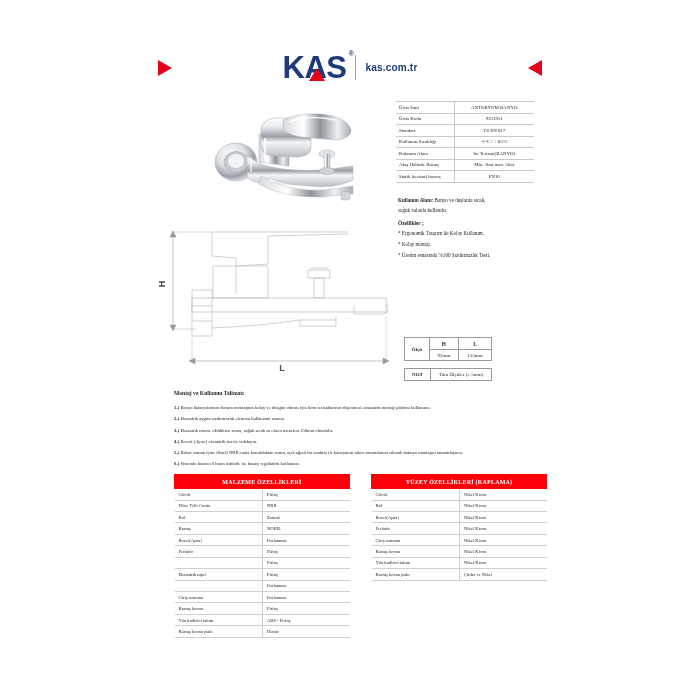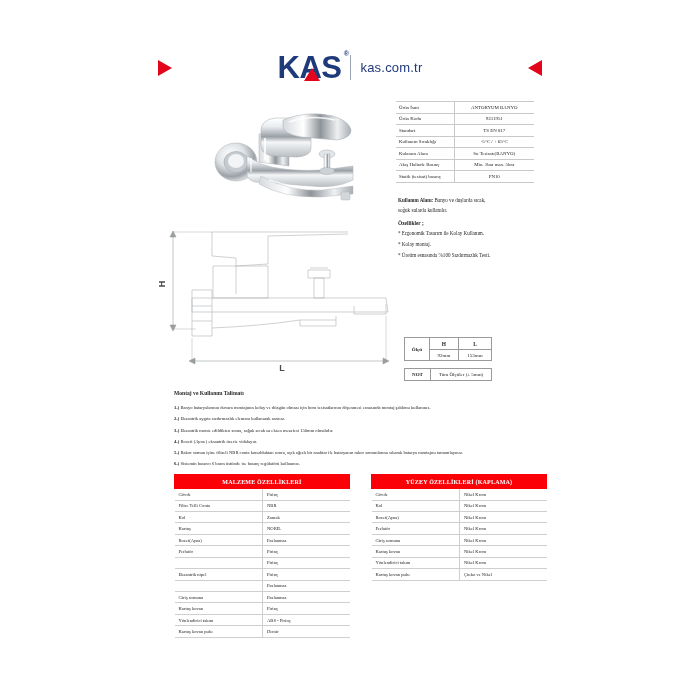--- a/index.html
+++ b/index.html
@@ -71,22 +71,22 @@
     border-left: 8px solid transparent;
     border-right: 8px solid transparent;
     border-bottom: 13px solid #e2051b;
   }
   .logo-div {
     width: 1px; height: 25px;
     background: #9aa2b5;
   }
   .logo-url {
     font-family: "Liberation Sans", sans-serif;
-    font-size: 13px;
-    font-weight: normal;
+    font-size: 10px;
+    font-weight: bold;
     color: #1f3a7a;
     letter-spacing: 0.2px;
   }
 
   
   .photo {
     position: absolute;
     left: 203px; top: 104px;
     width: 172px; height: 100px;
   }

